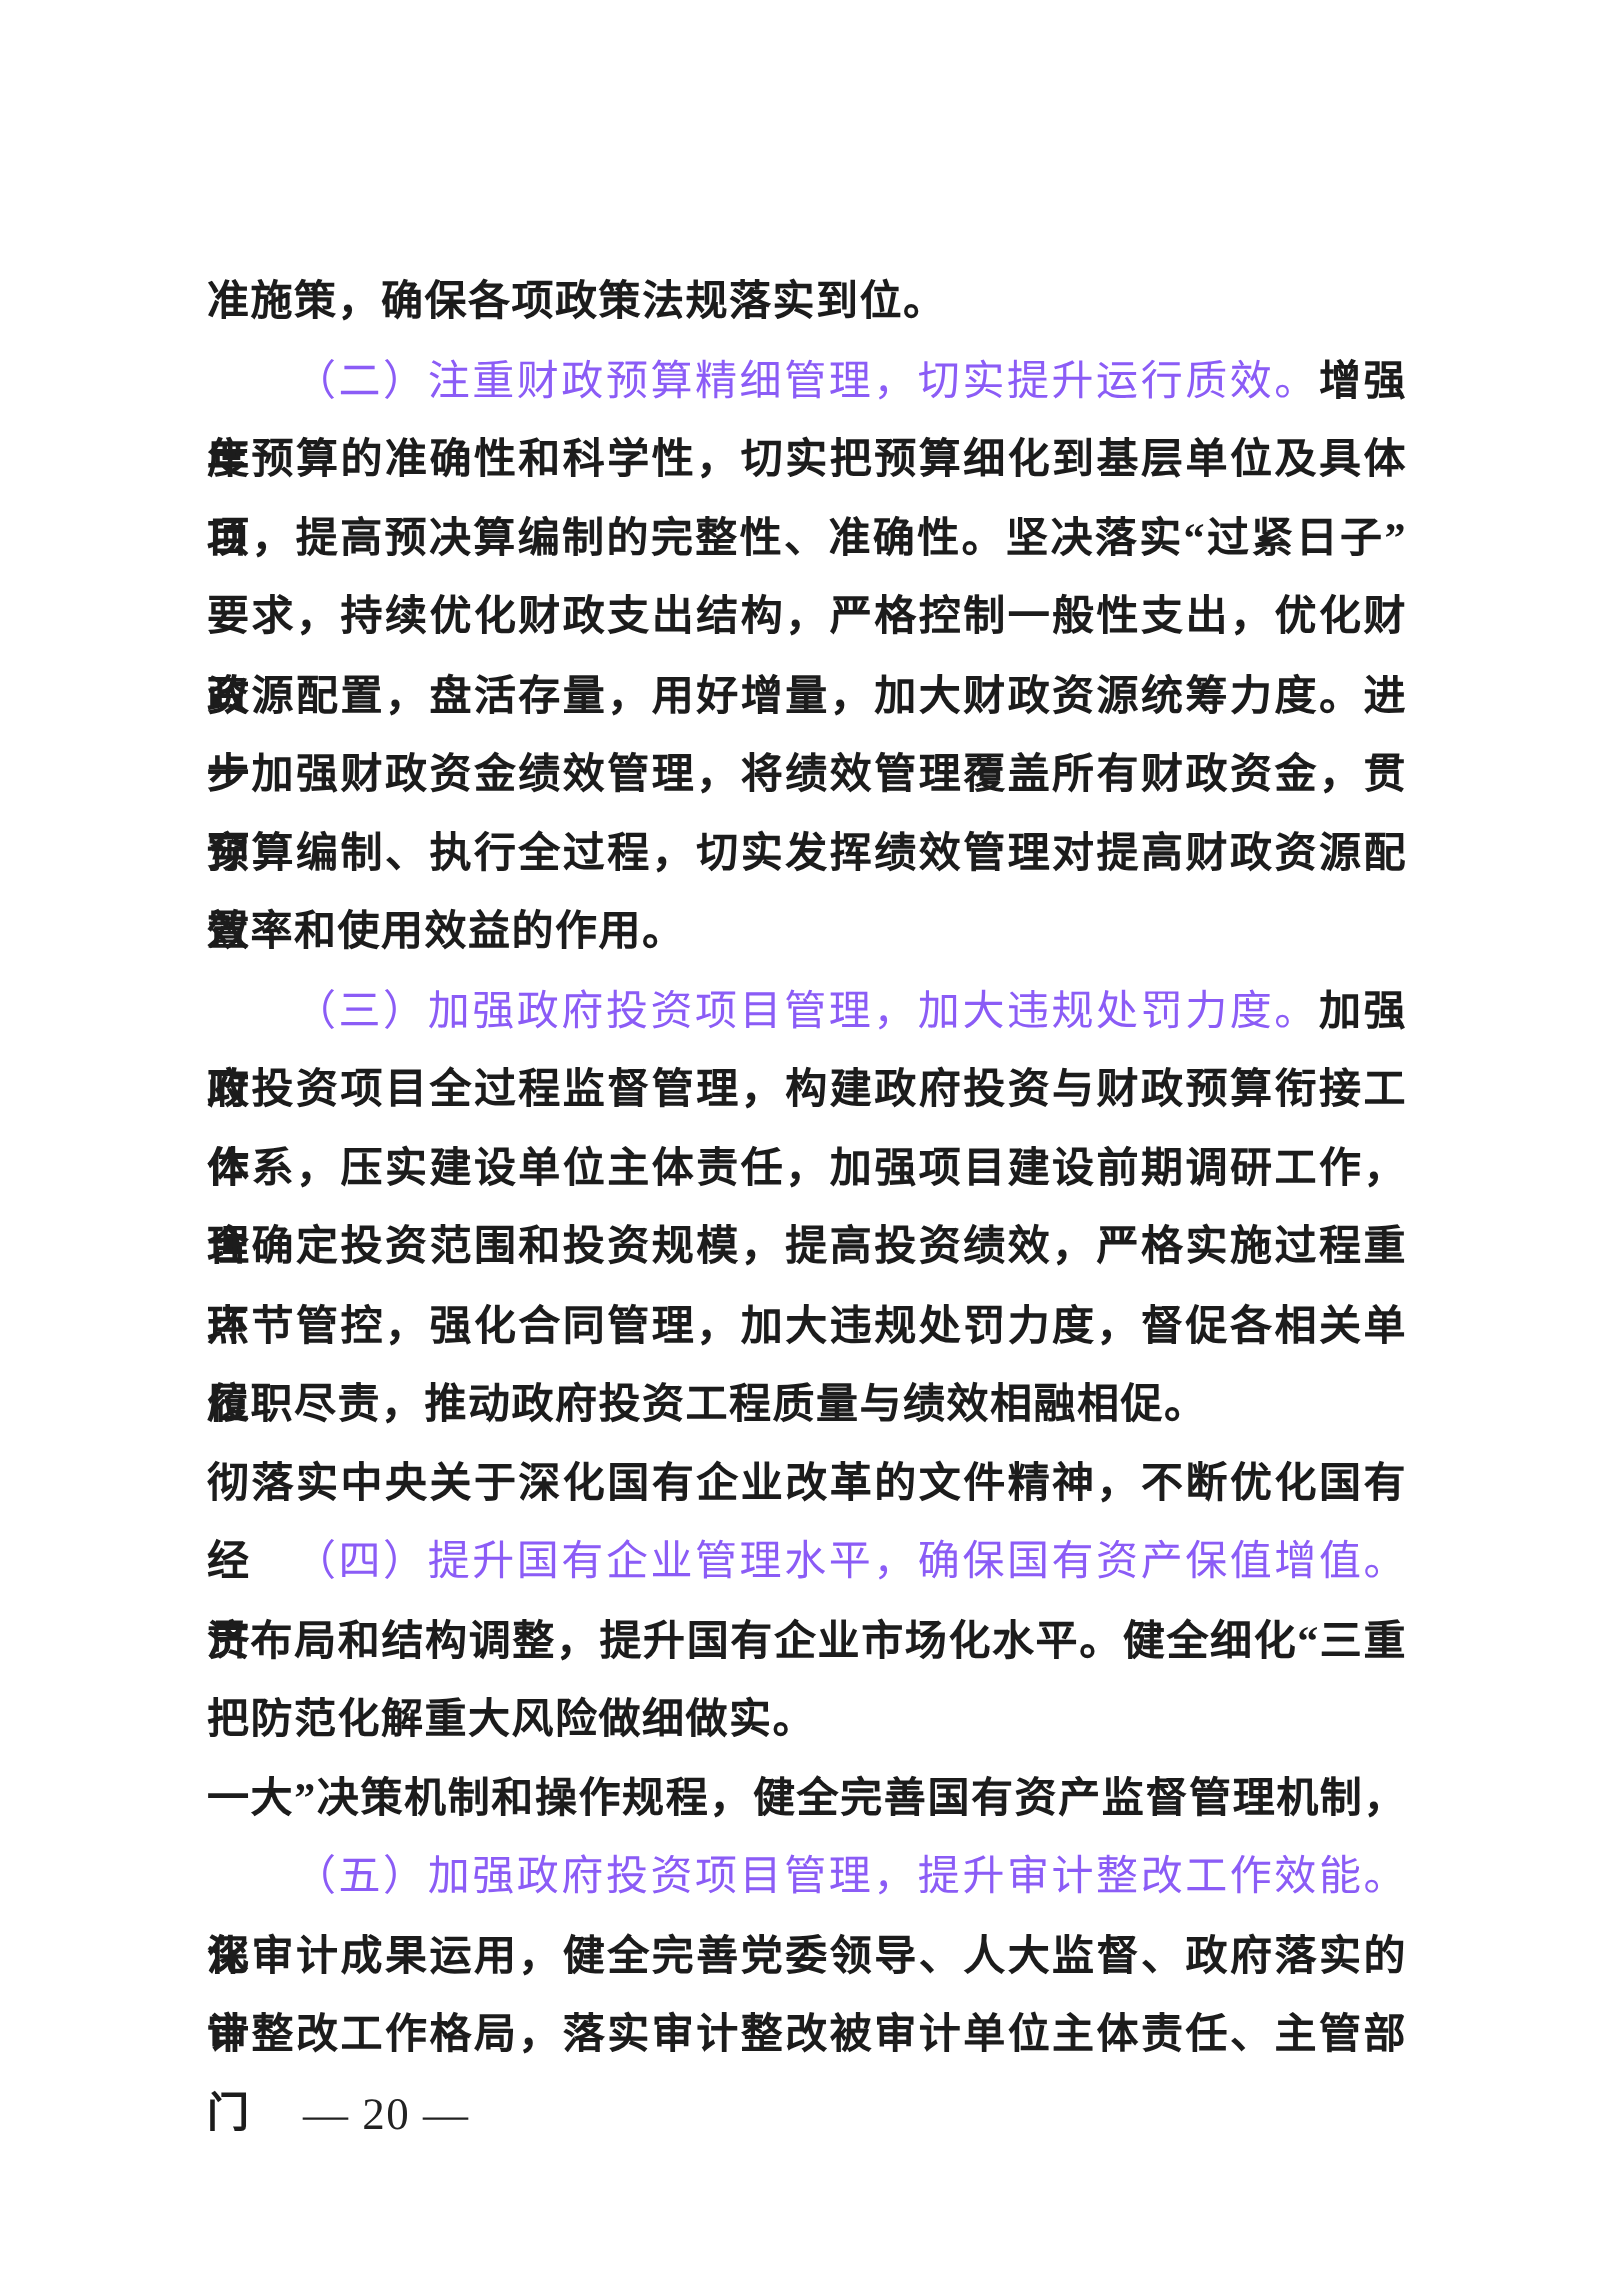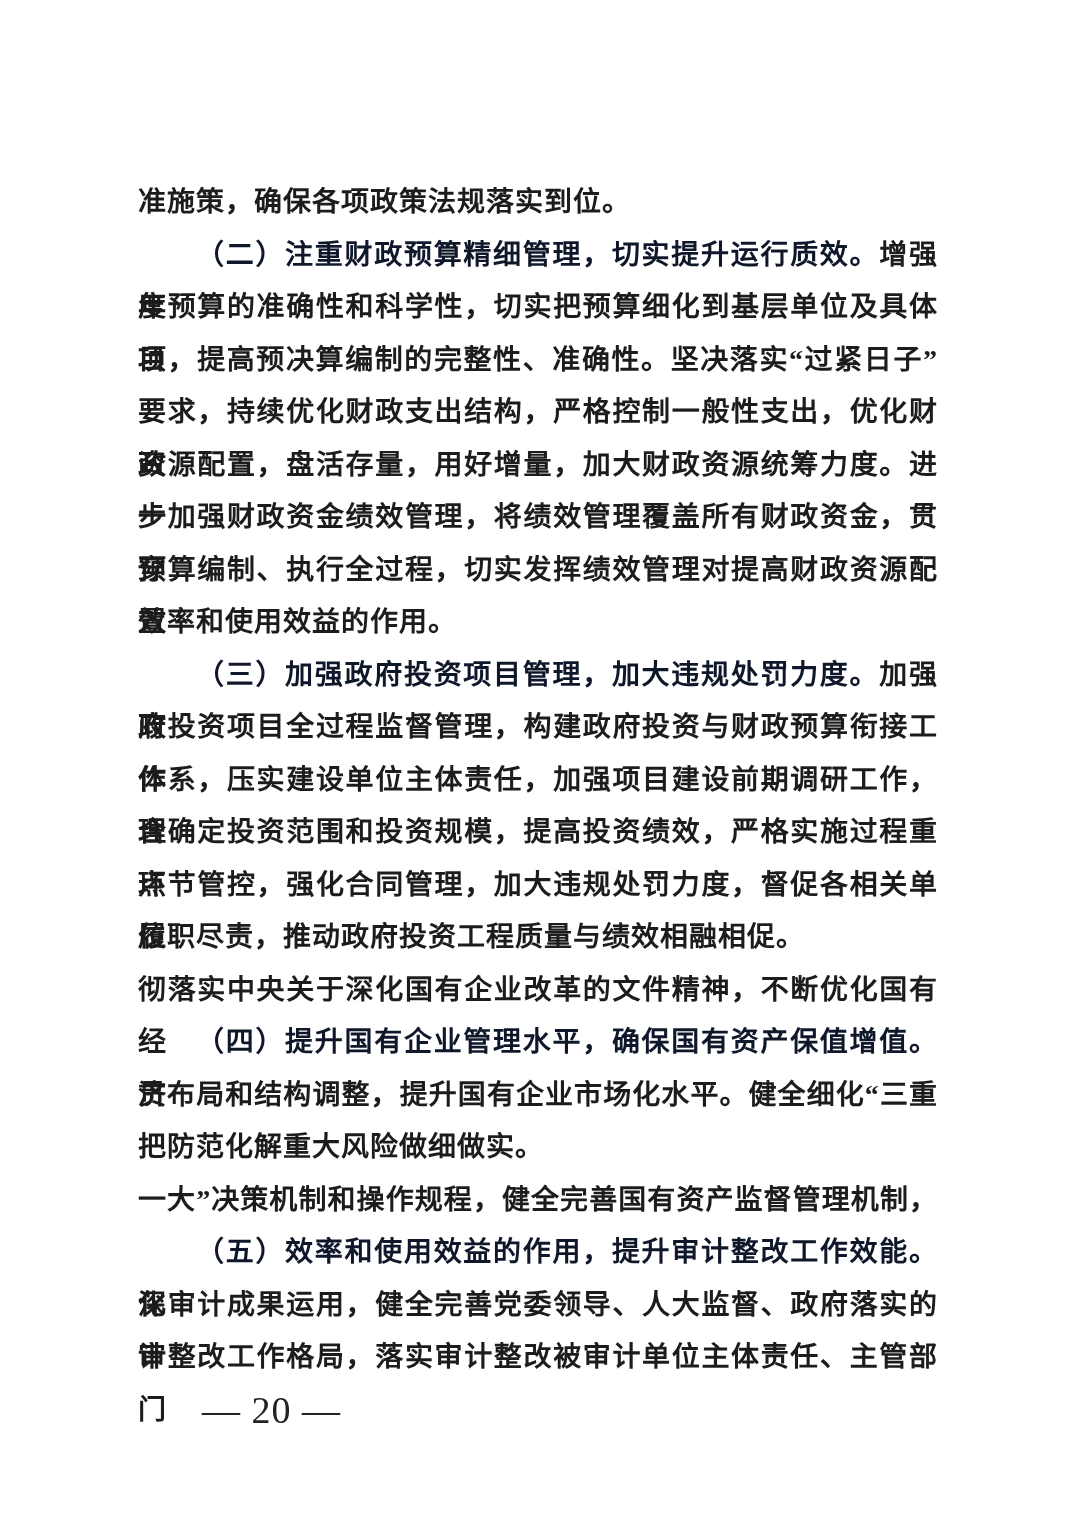--- a/index.html
+++ b/index.html
@@ -36,28 +36,28 @@
     text-align: left;
     text-align-last: left;
   }
   .line.indent {
     text-indent: 58px;
   }
   .run {
     font-weight: 700;
   }
   .run.bold {
-    font-weight: 700;
-    color: #0f172a;
+    font-weight: 400;
+    color: #8b5cf6;
   }
   .footer {
     position: absolute;
     left: 202px;
     top: 1392px;
-    font-size: 38px;
+    font-size: 30px;
     line-height: 36px;
     color: #222222;
     letter-spacing: 1px;
   }
 </style>
 </head>
 <body>
 
 <div class="page">
   <div class="text-block">
@@ -74,20 +74,20 @@
       <div class="line"><span class="run">府投资项目全过程监督管理，构建政府投资与财政预算衔接工作</span></div>
       <div class="line"><span class="run">体系，压实建设单位主体责任，加强项目建设前期调研工作，合</span></div>
       <div class="line"><span class="run">理确定投资范围和投资规模，提高投资绩效，严格实施过程重点</span></div>
       <div class="line"><span class="run">环节管控，强化合同管理，加大违规处罚力度，督促各相关单位</span></div>
       <div class="line short"><span class="run">履职尽责，推动政府投资工程质量与绩效相融相促。</span></div>
       <div class="line"><span class="run">彻落实中央关于深化国有企业改革的文件精神，不断优化国有经</span></div>
       <div class="line indent"><span class="run bold">（四）提升国有企业管理水平，确保国有资产保值增值。</span><span class="run">贯</span></div>
       <div class="line"><span class="run">济布局和结构调整，提升国有企业市场化水平。健全细化“三重</span></div>
       <div class="line short"><span class="run">把防范化解重大风险做细做实。</span></div>
       <div class="line"><span class="run">一大”决策机制和操作规程，健全完善国有资产监督管理机制，</span></div>
-      <div class="line indent"><span class="run bold">（五）效率和使用效益的作用，提升审计整改工作效能。</span><span class="run">深</span></div>
+      <div class="line indent"><span class="run bold">（五）加强政府投资项目管理，提升审计整改工作效能。</span><span class="run">深</span></div>
       <div class="line"><span class="run">化审计成果运用，健全完善党委领导、人大监督、政府落实的审</span></div>
       <div class="line"><span class="run">计整改工作格局，落实审计整改被审计单位主体责任、主管部门</span></div>
     </div>
   <div class="footer">
     <span>— 20 —</span>
   </div>
 </div>
 
 </body></html>

